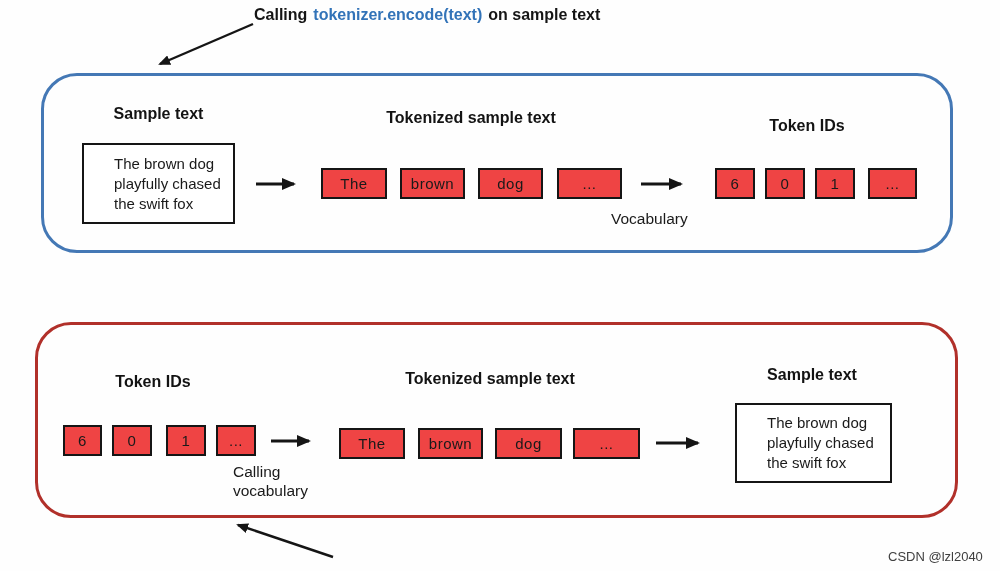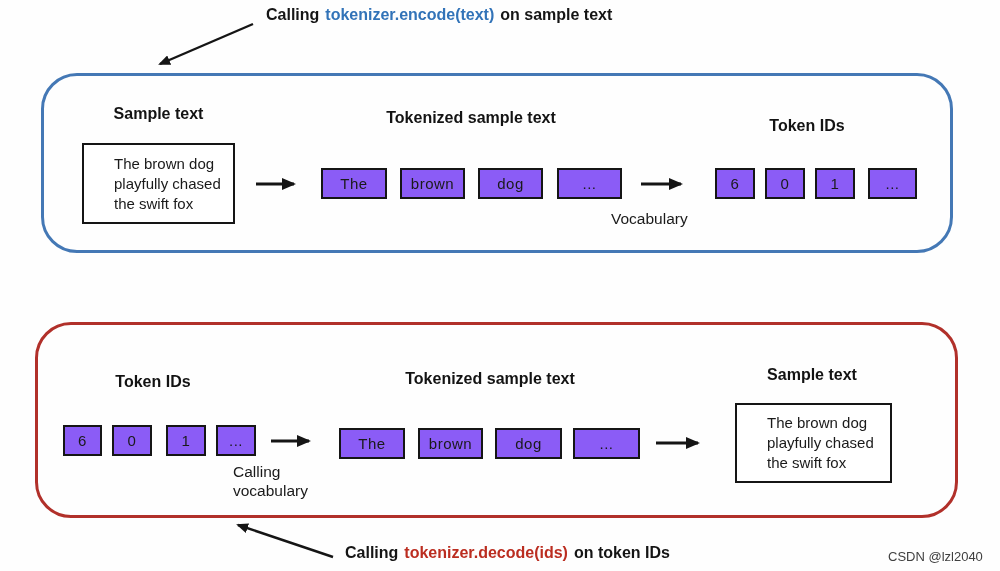--- a/index.html
+++ b/index.html
@@ -40,21 +40,21 @@
     padding-left:30px;
     font-size:15px;
     line-height:20px;
     color:#1a1a1a;
   }
 
   .tok {
     position:absolute;
     height:31px;
     border:2px solid #151515;
-    background:#8b5cf6;
+    background:#ef4444;
     display:flex;
     align-items:center;
     justify-content:center;
     font-size:15px;
     color:#1a1a1a;
     letter-spacing:0.5px;
   }
 
   .flow-label {
     position:absolute;
@@ -85,21 +85,21 @@
     color:#404040;
   }
 
   svg.arrows { position:absolute; left:0; top:0; pointer-events:none; }
 </style>
 </head>
 <body>
 
 <div class="stage">
 
-  <div class="annotation" style="left:266px; top:6px;">
+  <div class="annotation" style="left:254px; top:6px;">
     <span>Calling</span><span class="code blue">tokenizer.encode(text)</span><span>on sample text</span>
   </div>
 
   <div class="panel encode"></div>
 
   <div class="heading" style="left:82px; top:105px; width:153px;">Sample text</div>
 
   <div class="sample-box" style="left:82px; top:143px; width:153px; height:81px;">
     <span>The brown dog</span>
     <span>playfully chased</span>
@@ -144,23 +144,20 @@
   <div class="tok" style="left:573px; top:428px; width:67px;">...</div>
 
   <div class="heading" style="left:752px; top:366px; width:120px;">Sample text</div>
 
   <div class="sample-box" style="left:735px; top:403px; width:157px; height:80px;">
     <span>The brown dog</span>
     <span>playfully chased</span>
     <span>the swift fox</span>
   </div>
 
-  <div class="annotation" style="left:345px; top:544px;">
-    <span>Calling</span><span class="code red">tokenizer.decode(ids)</span><span>on token IDs</span>
-  </div>
 
   <div class="watermark">CSDN @lzl2040</div>
 
   <svg class="arrows" width="1000" height="571" viewBox="0 0 1000 571">
     <defs>
       <marker id="headFlow" markerUnits="userSpaceOnUse" markerWidth="14" markerHeight="12" refX="12" refY="6" orient="auto">
         <polygon points="0,0 14,6 0,12" fill="#151515"></polygon>
       </marker>
       <marker id="headSmall" markerUnits="userSpaceOnUse" markerWidth="12" markerHeight="10" refX="10" refY="5" orient="auto">
         <polygon points="0,0 12,5 0,10" fill="#151515"></polygon>

